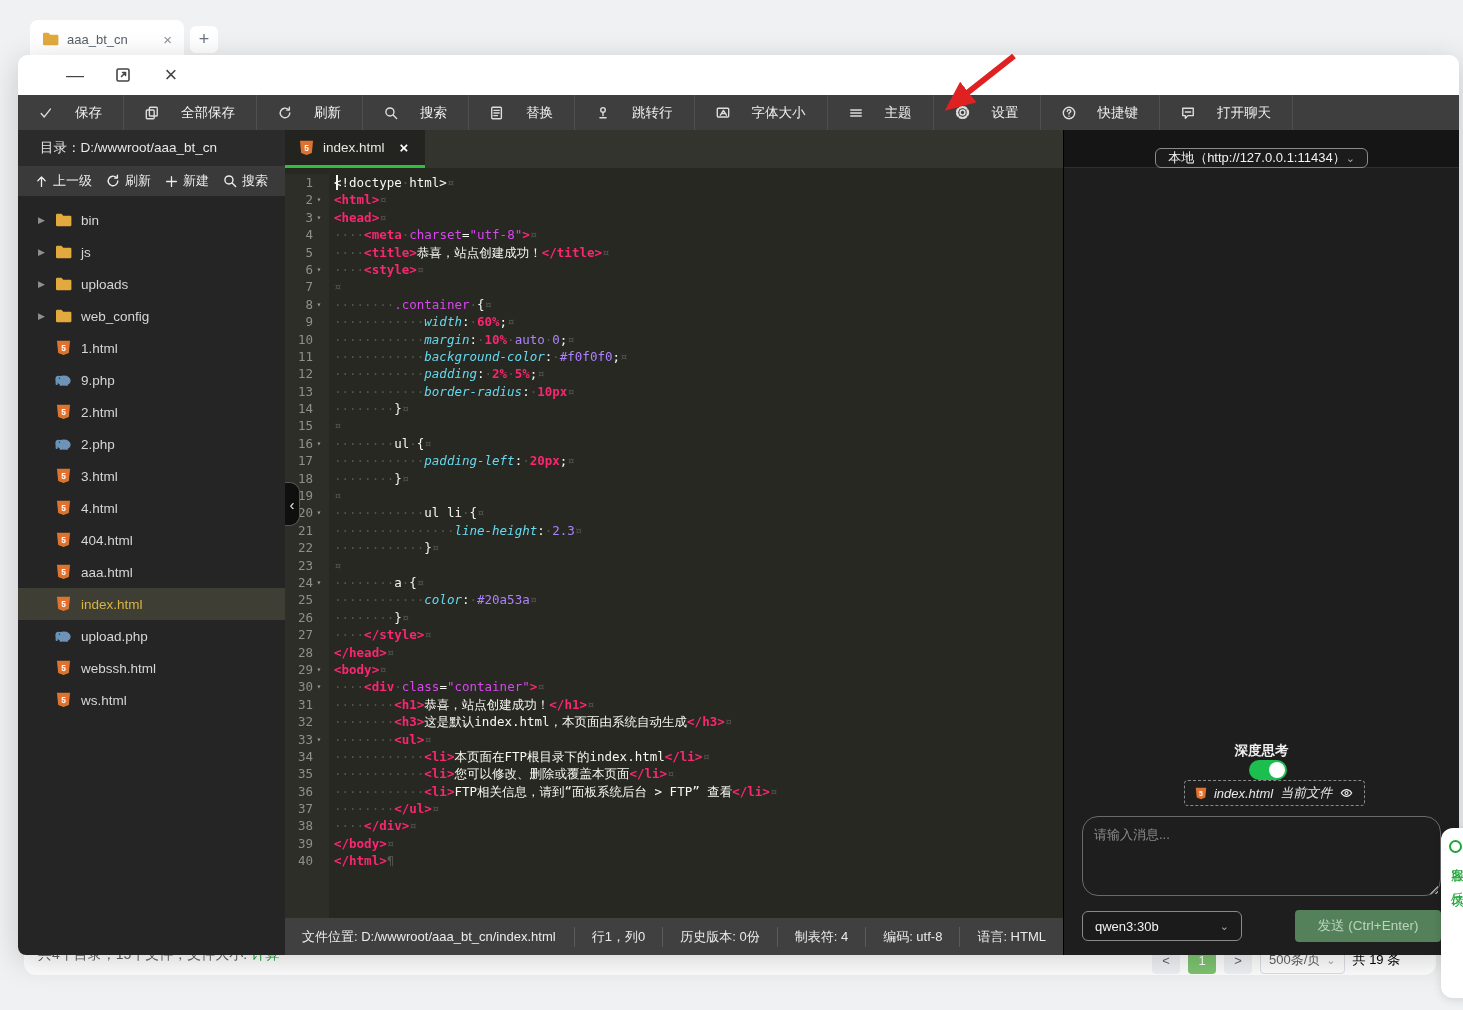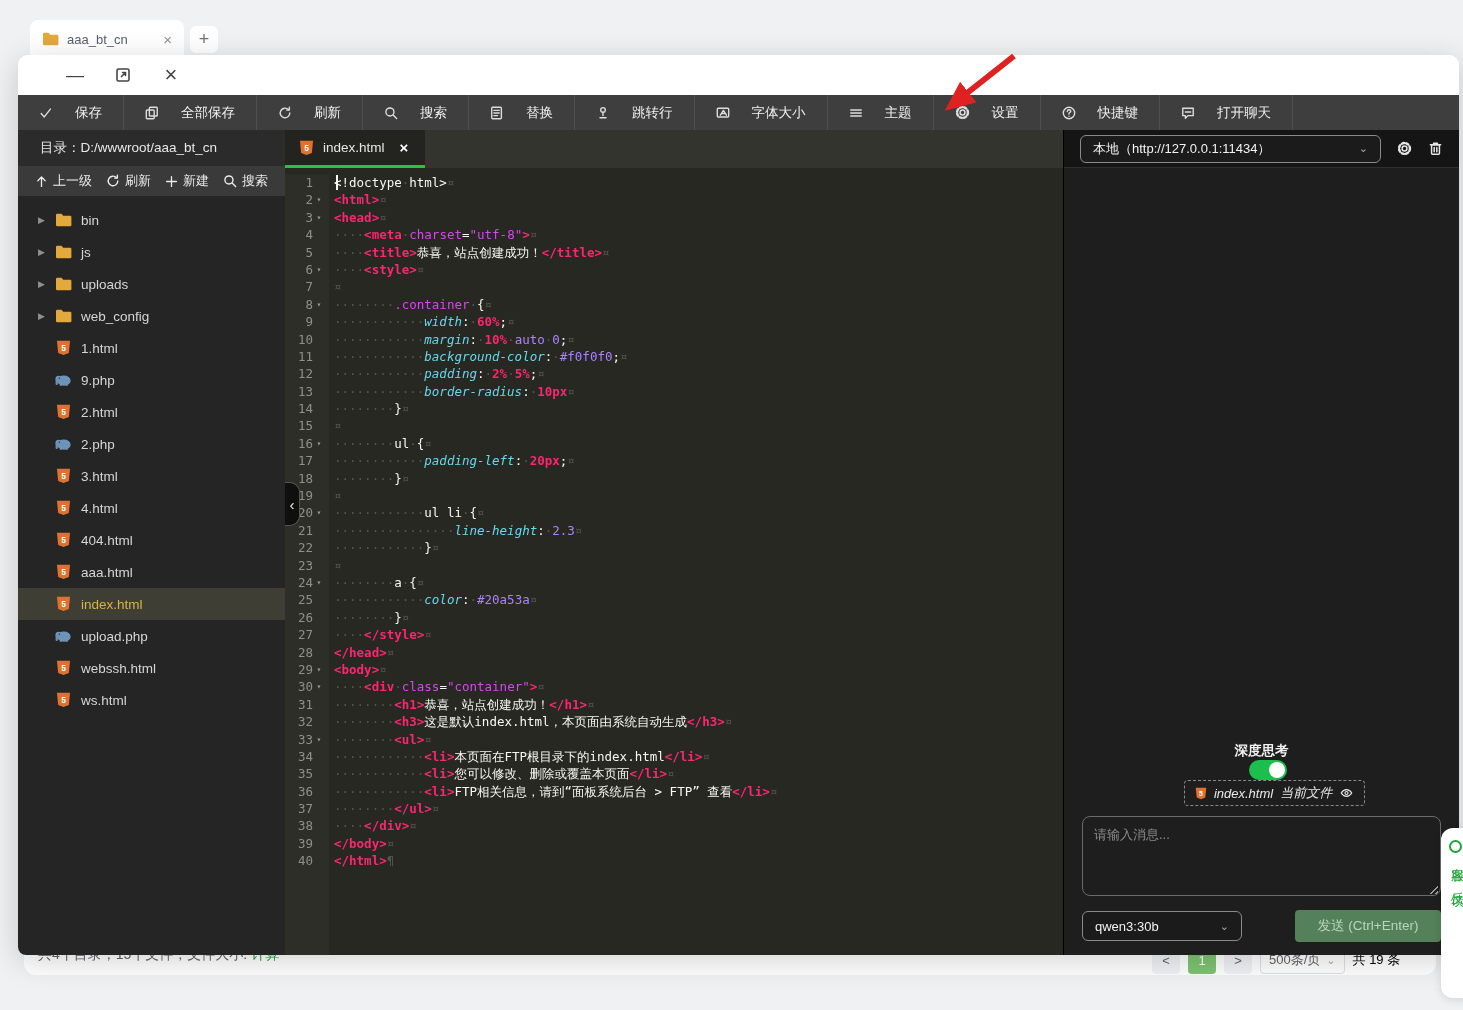--- a/index.html
+++ b/index.html
@@ -77,34 +77,34 @@
   .tk-u { color:#ae81ff; }
   .tk-d { color:#55564f; }
   .cursor { position:absolute; left:51px; top:7px; width:2px; height:15px; background:#f8f8f0; z-index:3; }
 
   .status-bar { height:37px; background:#404040; display:flex; align-items:center; color:#ebebeb; font-size:13px; }
   .st-item { padding:0 17px; display:flex; align-items:center; height:20px; border-left:1px solid #5a5a5a; white-space:nowrap; }
   .st-item:first-child { border-left:none; margin-right:auto; }
 
   
   .chat-panel { width:396px; background:#1e1e1e; display:flex; flex-direction:column; border-left:1px solid #000; }
-  .chat-top { height:38px; background:#151515; border-bottom:1px solid #2e2e2e; display:flex; align-items:center; padding:18px 16px; gap:16px; }
+  .chat-top { height:38px; background:#151515; border-bottom:1px solid #2e2e2e; display:flex; align-items:center; padding:18px 16px; gap:16px;flex-direction:column; }
   .endpoint-select { flex:1; height:28px; background:#1b1b1b; border:1px solid #8a8a8a; border-radius:6px; color:#f2f2f2; font-size:13px; display:flex; align-items:center; padding:0 12px; cursor:pointer; }
   .endpoint-select .ep-label { flex:1; }
   .chev { color:#aaa; font-size:11px; }
   .chat-icon-btn { color:#e6e6e6; cursor:pointer; }
   .chat-body { flex:1; background:#1e1e1e; }
   .chat-bottom { padding:12px 18px 13px; }
   .cb-row1 { display:flex; align-items:center;flex-direction:column; }
   .deep-label { color:#f0f0f0; font-size:13.5px; font-weight:bold; }
   .toggle { width:38px; height:20px; border-radius:10px; background:#1cbf4e; position:relative; margin-left:12px; cursor:pointer; }
   .toggle .knob { position:absolute; right:2px; top:2px; width:16px; height:16px; border-radius:50%; background:#fff; }
   .file-chip { margin-left:26px; height:26px; border:1px dashed #8a8a8a; border-radius:4px; display:flex; align-items:center; gap:7px; padding:0 10px; color:#e8e8e8; font-size:13px; }
   .file-chip .chip-file, .file-chip .chip-label { font-style:italic; }
-  .chat-textarea { margin-top:10px; width:100%; height:80px; background:transparent; border:1px solid #6a6a6a; border-radius:8px; color:#ddd; font-size:13px; padding:9px 11px; resize:none; font-family:inherit; position:relative; }
+  .chat-textarea { margin-top:10px; width:100%; height:80px; background:transparent; border:1px solid #6a6a6a; border-radius:16px; color:#ddd; font-size:13px; padding:9px 11px; resize:none; font-family:inherit; position:relative; }
   .chat-textarea::placeholder { color:#8a8a8a; }
   .ta-wrap { position:relative; }
   .ta-resize { position:absolute; right:3px; bottom:6px; width:10px; height:10px; background:
     repeating-linear-gradient(135deg, transparent 0 2px, #9a9a9a 2px 3.2px); clip-path:polygon(100% 0,100% 100%,0 100%); }
   .cb-row3 { margin-top:10px; display:flex; align-items:center; justify-content:space-between; }
   .model-select { width:160px; height:30px; background:#1b1b1b; border:1px solid #8a8a8a; border-radius:6px; color:#f2f2f2; font-size:13px; display:flex; align-items:center; padding:0 12px; cursor:pointer; }
   .model-select .md-label { flex:1; }
   .send-btn { width:146px; height:32px; background:#54805a; border:none; border-radius:4px; color:#b9d6bc; font-size:13.5px; cursor:pointer; font-family:inherit; }
 
   
@@ -647,20 +647,28 @@
               <span class="fold"></span>
             </div>
             <div class="gut-line">
               <span>40</span>
               <span class="fold"></span>
             </div>
           </div>
         <div class="code-lines" id="codeLines"><div class="code-line"><span class="tk-w">&lt;!doctype</span><span class="tk-d">·</span><span class="tk-w">html&gt;</span><span class="tk-d">¤</span></div><div class="code-line"><span class="tk-t">&lt;html&gt;</span><span class="tk-d">¤</span></div><div class="code-line"><span class="tk-t">&lt;head&gt;</span><span class="tk-d">¤</span></div><div class="code-line"><span class="tk-d">····</span><span class="tk-t">&lt;meta</span><span class="tk-d">·</span><span class="tk-a">charset</span><span class="tk-w">=</span><span class="tk-a">"utf-8"</span><span class="tk-t">&gt;</span><span class="tk-d">¤</span></div><div class="code-line"><span class="tk-d">····</span><span class="tk-t">&lt;title&gt;</span><span class="tk-w">恭喜，站点创建成功！</span><span class="tk-t">&lt;/title&gt;</span><span class="tk-d">¤</span></div><div class="code-line"><span class="tk-d">····</span><span class="tk-t">&lt;style&gt;</span><span class="tk-d">¤</span></div><div class="code-line"><span class="tk-d">¤</span></div><div class="code-line"><span class="tk-d">········</span><span class="tk-a">.container</span><span class="tk-d">·</span><span class="tk-w">{</span><span class="tk-d">¤</span></div><div class="code-line"><span class="tk-d">············</span><span class="tk-c">width</span><span class="tk-w">:</span><span class="tk-d">·</span><span class="tk-t">60%</span><span class="tk-w">;</span><span class="tk-d">¤</span></div><div class="code-line"><span class="tk-d">············</span><span class="tk-c">margin</span><span class="tk-w">:</span><span class="tk-d">·</span><span class="tk-t">10%</span><span class="tk-d">·</span><span class="tk-u">auto</span><span class="tk-d">·</span><span class="tk-u">0</span><span class="tk-w">;</span><span class="tk-d">¤</span></div><div class="code-line"><span class="tk-d">············</span><span class="tk-c">background-color</span><span class="tk-w">:</span><span class="tk-d">·</span><span class="tk-u">#f0f0f0</span><span class="tk-w">;</span><span class="tk-d">¤</span></div><div class="code-line"><span class="tk-d">············</span><span class="tk-c">padding</span><span class="tk-w">:</span><span class="tk-d">·</span><span class="tk-t">2%</span><span class="tk-d">·</span><span class="tk-t">5%</span><span class="tk-w">;</span><span class="tk-d">¤</span></div><div class="code-line"><span class="tk-d">············</span><span class="tk-c">border-radius</span><span class="tk-w">:</span><span class="tk-d">·</span><span class="tk-t">10px</span><span class="tk-d">¤</span></div><div class="code-line"><span class="tk-d">········</span><span class="tk-w">}</span><span class="tk-d">¤</span></div><div class="code-line"><span class="tk-d">¤</span></div><div class="code-line"><span class="tk-d">········</span><span class="tk-w">ul</span><span class="tk-d">·</span><span class="tk-w">{</span><span class="tk-d">¤</span></div><div class="code-line"><span class="tk-d">············</span><span class="tk-c">padding-left</span><span class="tk-w">:</span><span class="tk-d">·</span><span class="tk-t">20px</span><span class="tk-w">;</span><span class="tk-d">¤</span></div><div class="code-line"><span class="tk-d">········</span><span class="tk-w">}</span><span class="tk-d">¤</span></div><div class="code-line"><span class="tk-d">¤</span></div><div class="code-line"><span class="tk-d">············</span><span class="tk-w">ul li</span><span class="tk-d">·</span><span class="tk-w">{</span><span class="tk-d">¤</span></div><div class="code-line"><span class="tk-d">················</span><span class="tk-c">line-height</span><span class="tk-w">:</span><span class="tk-d">·</span><span class="tk-u">2.3</span><span class="tk-d">¤</span></div><div class="code-line"><span class="tk-d">············</span><span class="tk-w">}</span><span class="tk-d">¤</span></div><div class="code-line"><span class="tk-d">¤</span></div><div class="code-line"><span class="tk-d">········</span><span class="tk-w">a</span><span class="tk-d">·</span><span class="tk-w">{</span><span class="tk-d">¤</span></div><div class="code-line"><span class="tk-d">············</span><span class="tk-c">color</span><span class="tk-w">:</span><span class="tk-d">·</span><span class="tk-u">#20a53a</span><span class="tk-d">¤</span></div><div class="code-line"><span class="tk-d">········</span><span class="tk-w">}</span><span class="tk-d">¤</span></div><div class="code-line"><span class="tk-d">····</span><span class="tk-t">&lt;/style&gt;</span><span class="tk-d">¤</span></div><div class="code-line"><span class="tk-t">&lt;/head&gt;</span><span class="tk-d">¤</span></div><div class="code-line"><span class="tk-t">&lt;body&gt;</span><span class="tk-d">¤</span></div><div class="code-line"><span class="tk-d">····</span><span class="tk-t">&lt;div</span><span class="tk-d">·</span><span class="tk-a">class</span><span class="tk-w">=</span><span class="tk-a">"container"</span><span class="tk-t">&gt;</span><span class="tk-d">¤</span></div><div class="code-line"><span class="tk-d">········</span><span class="tk-t">&lt;h1&gt;</span><span class="tk-w">恭喜，站点创建成功！</span><span class="tk-t">&lt;/h1&gt;</span><span class="tk-d">¤</span></div><div class="code-line"><span class="tk-d">········</span><span class="tk-t">&lt;h3&gt;</span><span class="tk-w">这是默认index.html，本页面由系统自动生成</span><span class="tk-t">&lt;/h3&gt;</span><span class="tk-d">¤</span></div><div class="code-line"><span class="tk-d">········</span><span class="tk-t">&lt;ul&gt;</span><span class="tk-d">¤</span></div><div class="code-line"><span class="tk-d">············</span><span class="tk-t">&lt;li&gt;</span><span class="tk-w">本页面在FTP根目录下的index.html</span><span class="tk-t">&lt;/li&gt;</span><span class="tk-d">¤</span></div><div class="code-line"><span class="tk-d">············</span><span class="tk-t">&lt;li&gt;</span><span class="tk-w">您可以修改、删除或覆盖本页面</span><span class="tk-t">&lt;/li&gt;</span><span class="tk-d">¤</span></div><div class="code-line"><span class="tk-d">············</span><span class="tk-t">&lt;li&gt;</span><span class="tk-w">FTP相关信息，请到“面板系统后台 &gt; FTP” 查看</span><span class="tk-t">&lt;/li&gt;</span><span class="tk-d">¤</span></div><div class="code-line"><span class="tk-d">········</span><span class="tk-t">&lt;/ul&gt;</span><span class="tk-d">¤</span></div><div class="code-line"><span class="tk-d">····</span><span class="tk-t">&lt;/div&gt;</span><span class="tk-d">¤</span></div><div class="code-line"><span class="tk-t">&lt;/body&gt;</span><span class="tk-d">¤</span></div><div class="code-line"><span class="tk-t">&lt;/html&gt;</span><span class="tk-d">¶</span></div></div>
         <div class="cursor"></div>
       </div>
+      <div class="status-bar" id="statusBar">
+          <div class="st-item">文件位置: D:/wwwroot/aaa_bt_cn/index.html</div>
+          <div class="st-item">行1，列0</div>
+          <div class="st-item">历史版本: 0份</div>
+          <div class="st-item">制表符: 4</div>
+          <div class="st-item">编码: utf-8</div>
+          <div class="st-item">语言: HTML</div>
+        </div>
     </div>
 
     <div class="chat-panel">
       <div class="chat-top">
         <div class="endpoint-select">
           <span class="ep-label">本地（http://127.0.0.1:11434）</span>
           <span class="chev">⌄</span>
         </div>
         <span class="chat-icon-btn icn" id="chatGear">
             <svg width="15" height="15" viewBox="0 0 16 16" fill="none" stroke="currentColor" stroke-width="1.6" stroke-linecap="round" stroke-linejoin="round">

